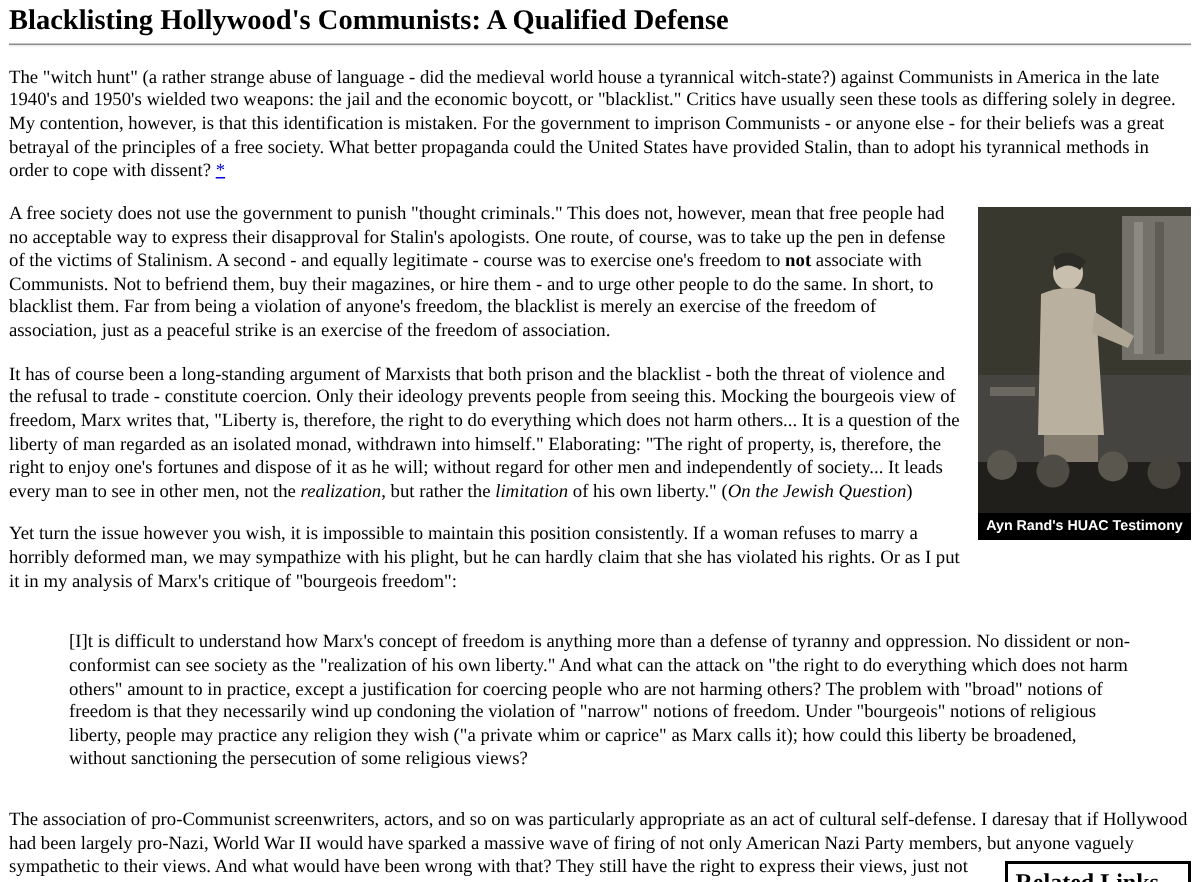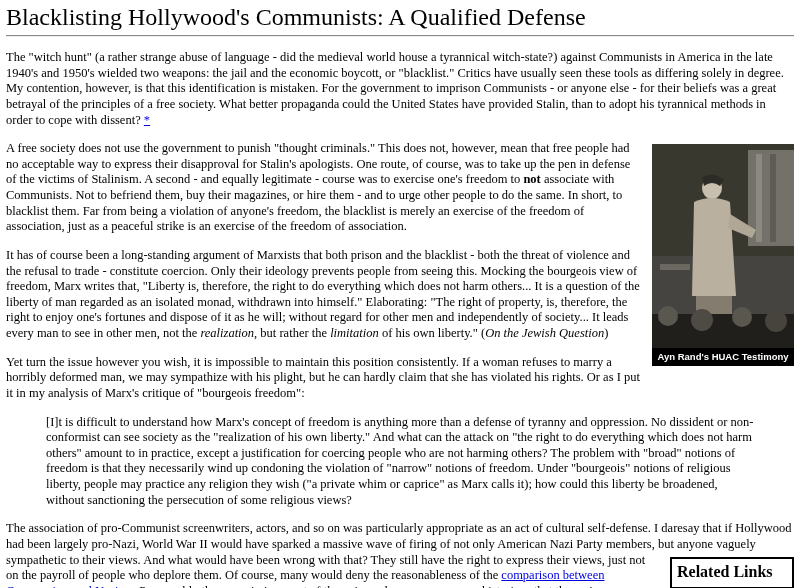--- a/index.html
+++ b/index.html
@@ -9,32 +9,32 @@
     height: 588px;
     overflow: hidden;
     background: #ffffff;
     color: #000000;
     padding: 2px 6px 0 6px;
     font-family: "Liberation Serif", serif;
     font-size: 12.5px;
     line-height: 1.25;
   }
   h1 {
-    font-size: 24px;
-    font-weight: normal;
+    font-size: 19px;
+    font-weight: bold;
     margin: 0 0 3px 0;
   }
   hr.title-rule {
     border: 0;
     border-top: 1px solid #8a8a8a;
     border-bottom: 1px solid #ececec;
     margin: 2px 0 0 0;
   }
   p { margin: 13px 0; }
-  blockquote { margin: 13px 40px; }
+  blockquote { margin: 25px 40px; }
   a { color: #0000e0; text-decoration: underline; cursor: pointer; }
 
   
   .photo-fig {
     float: right;
     width: 142px;
     margin: 3px 0 6px 10px;
   }
   .photo-svg { display: block; width: 142px; height: 204px; }
   .photo-caption {

